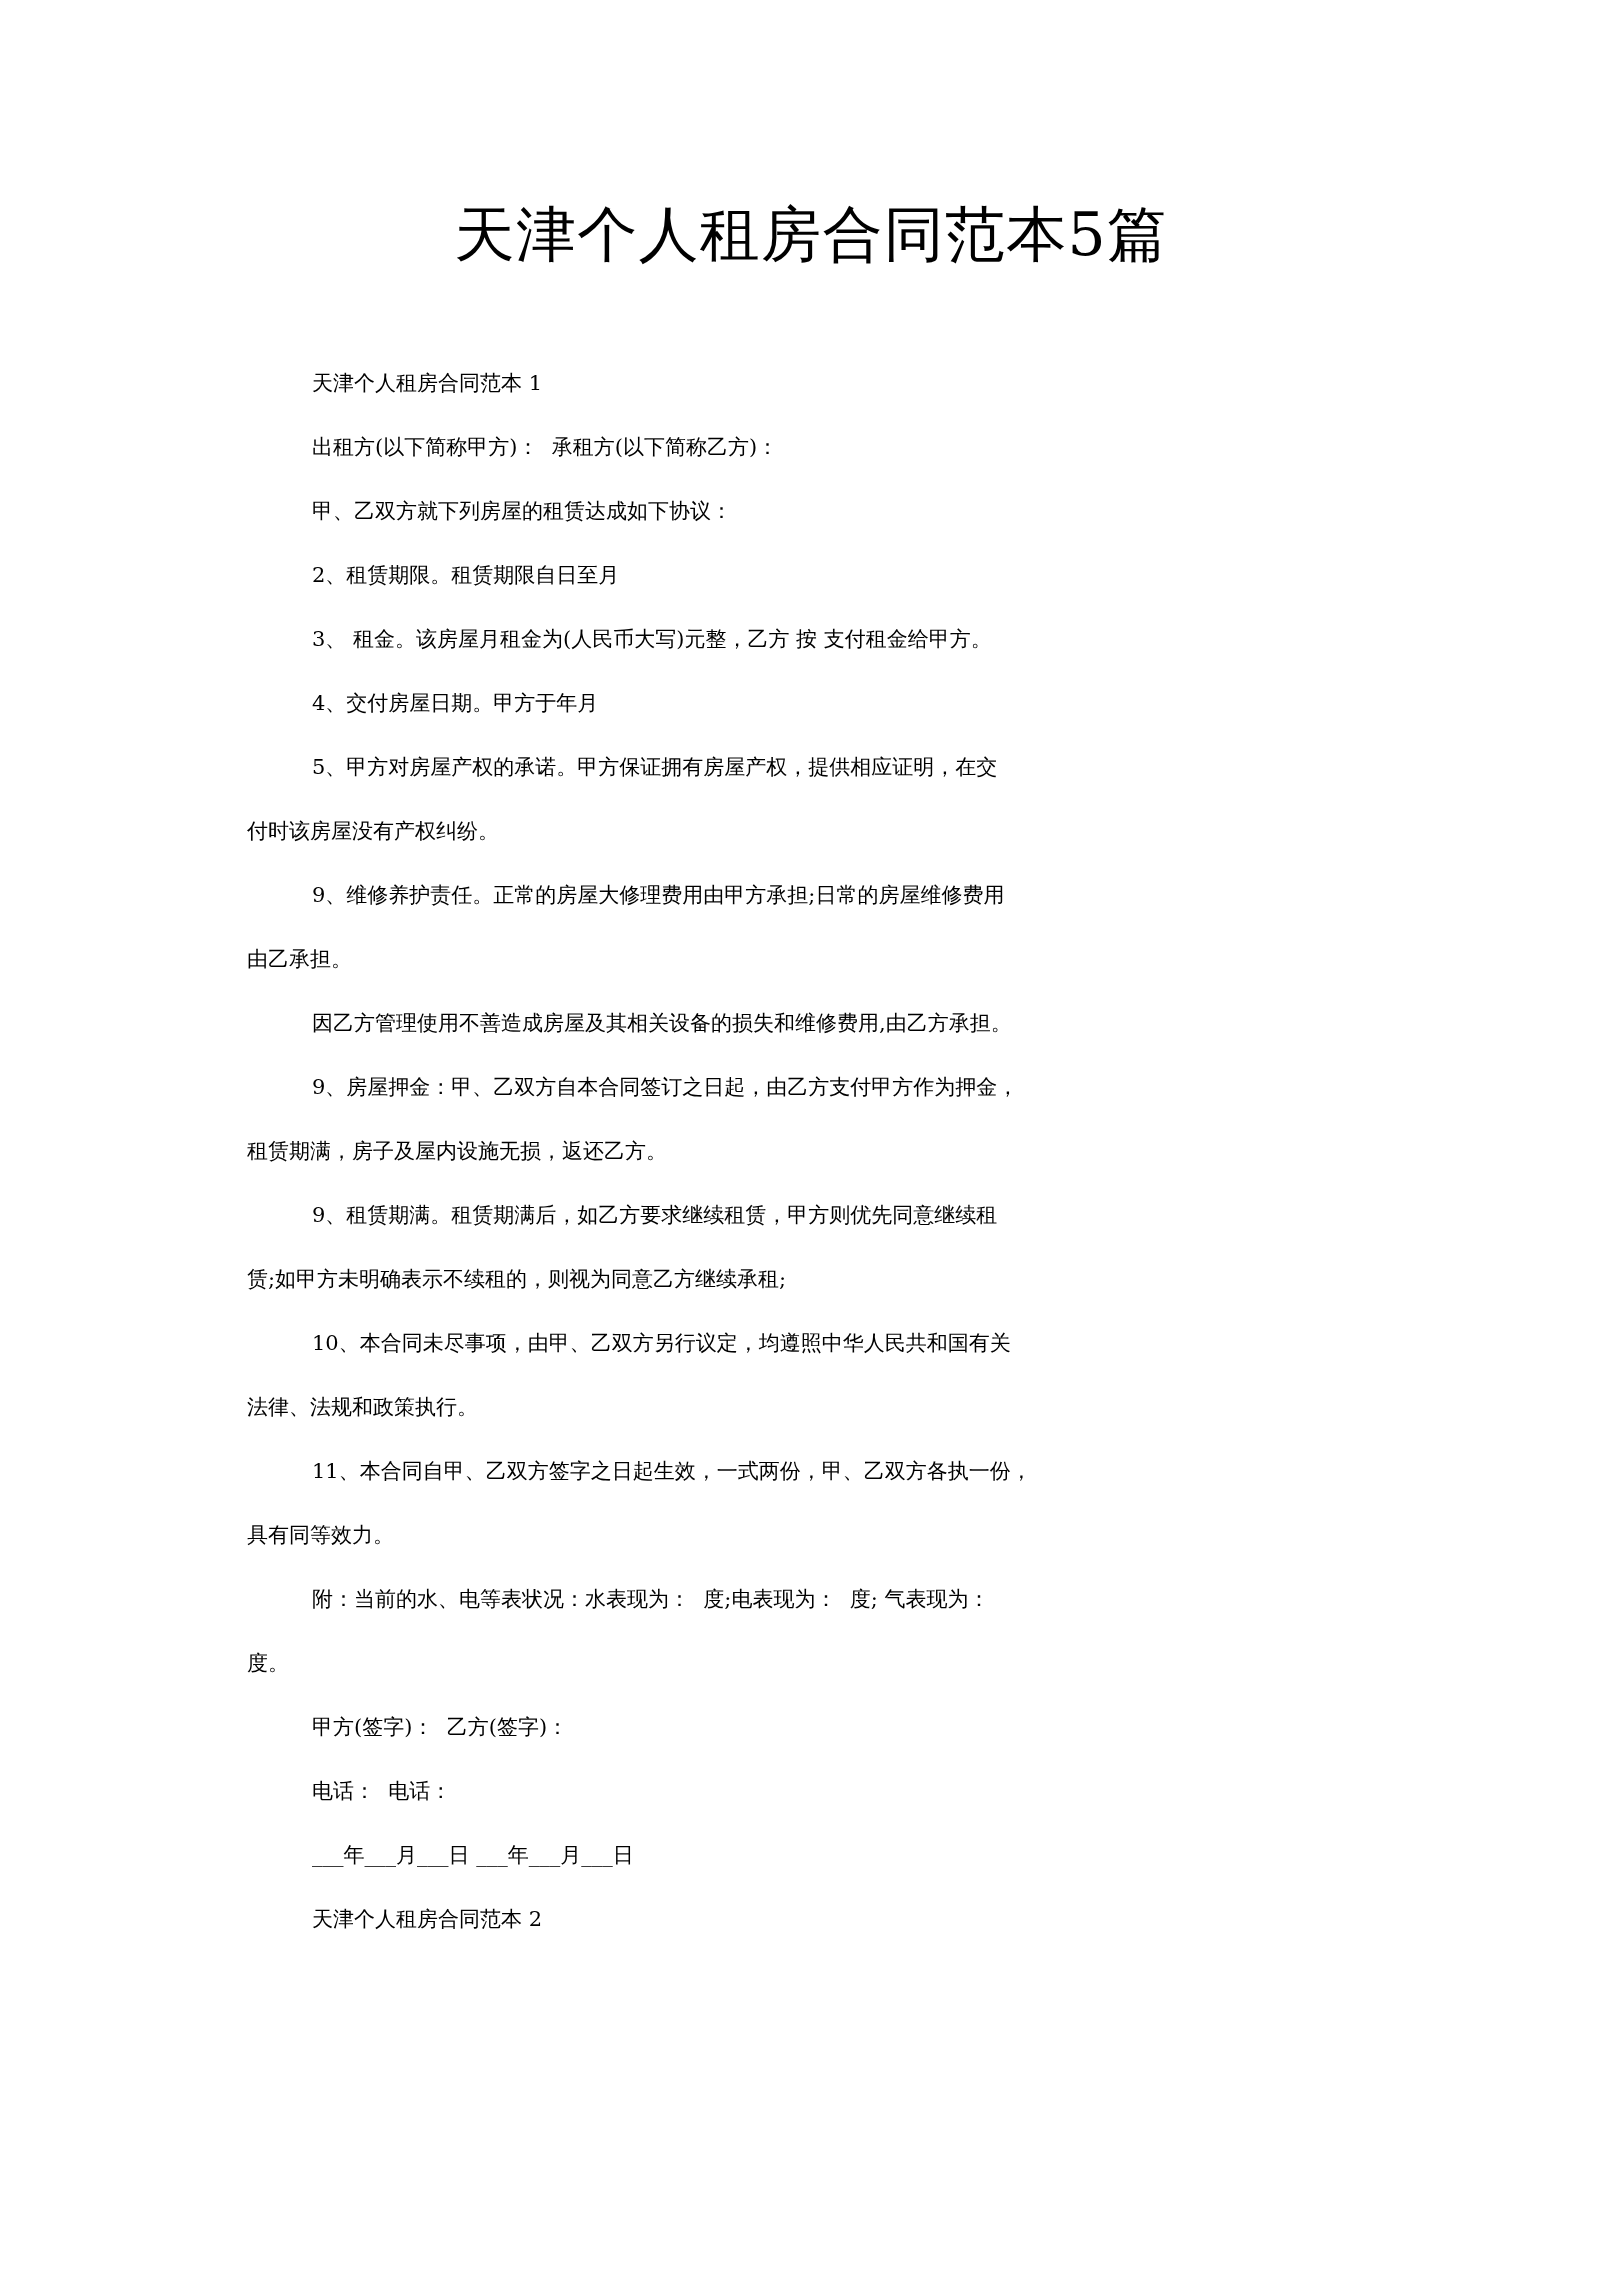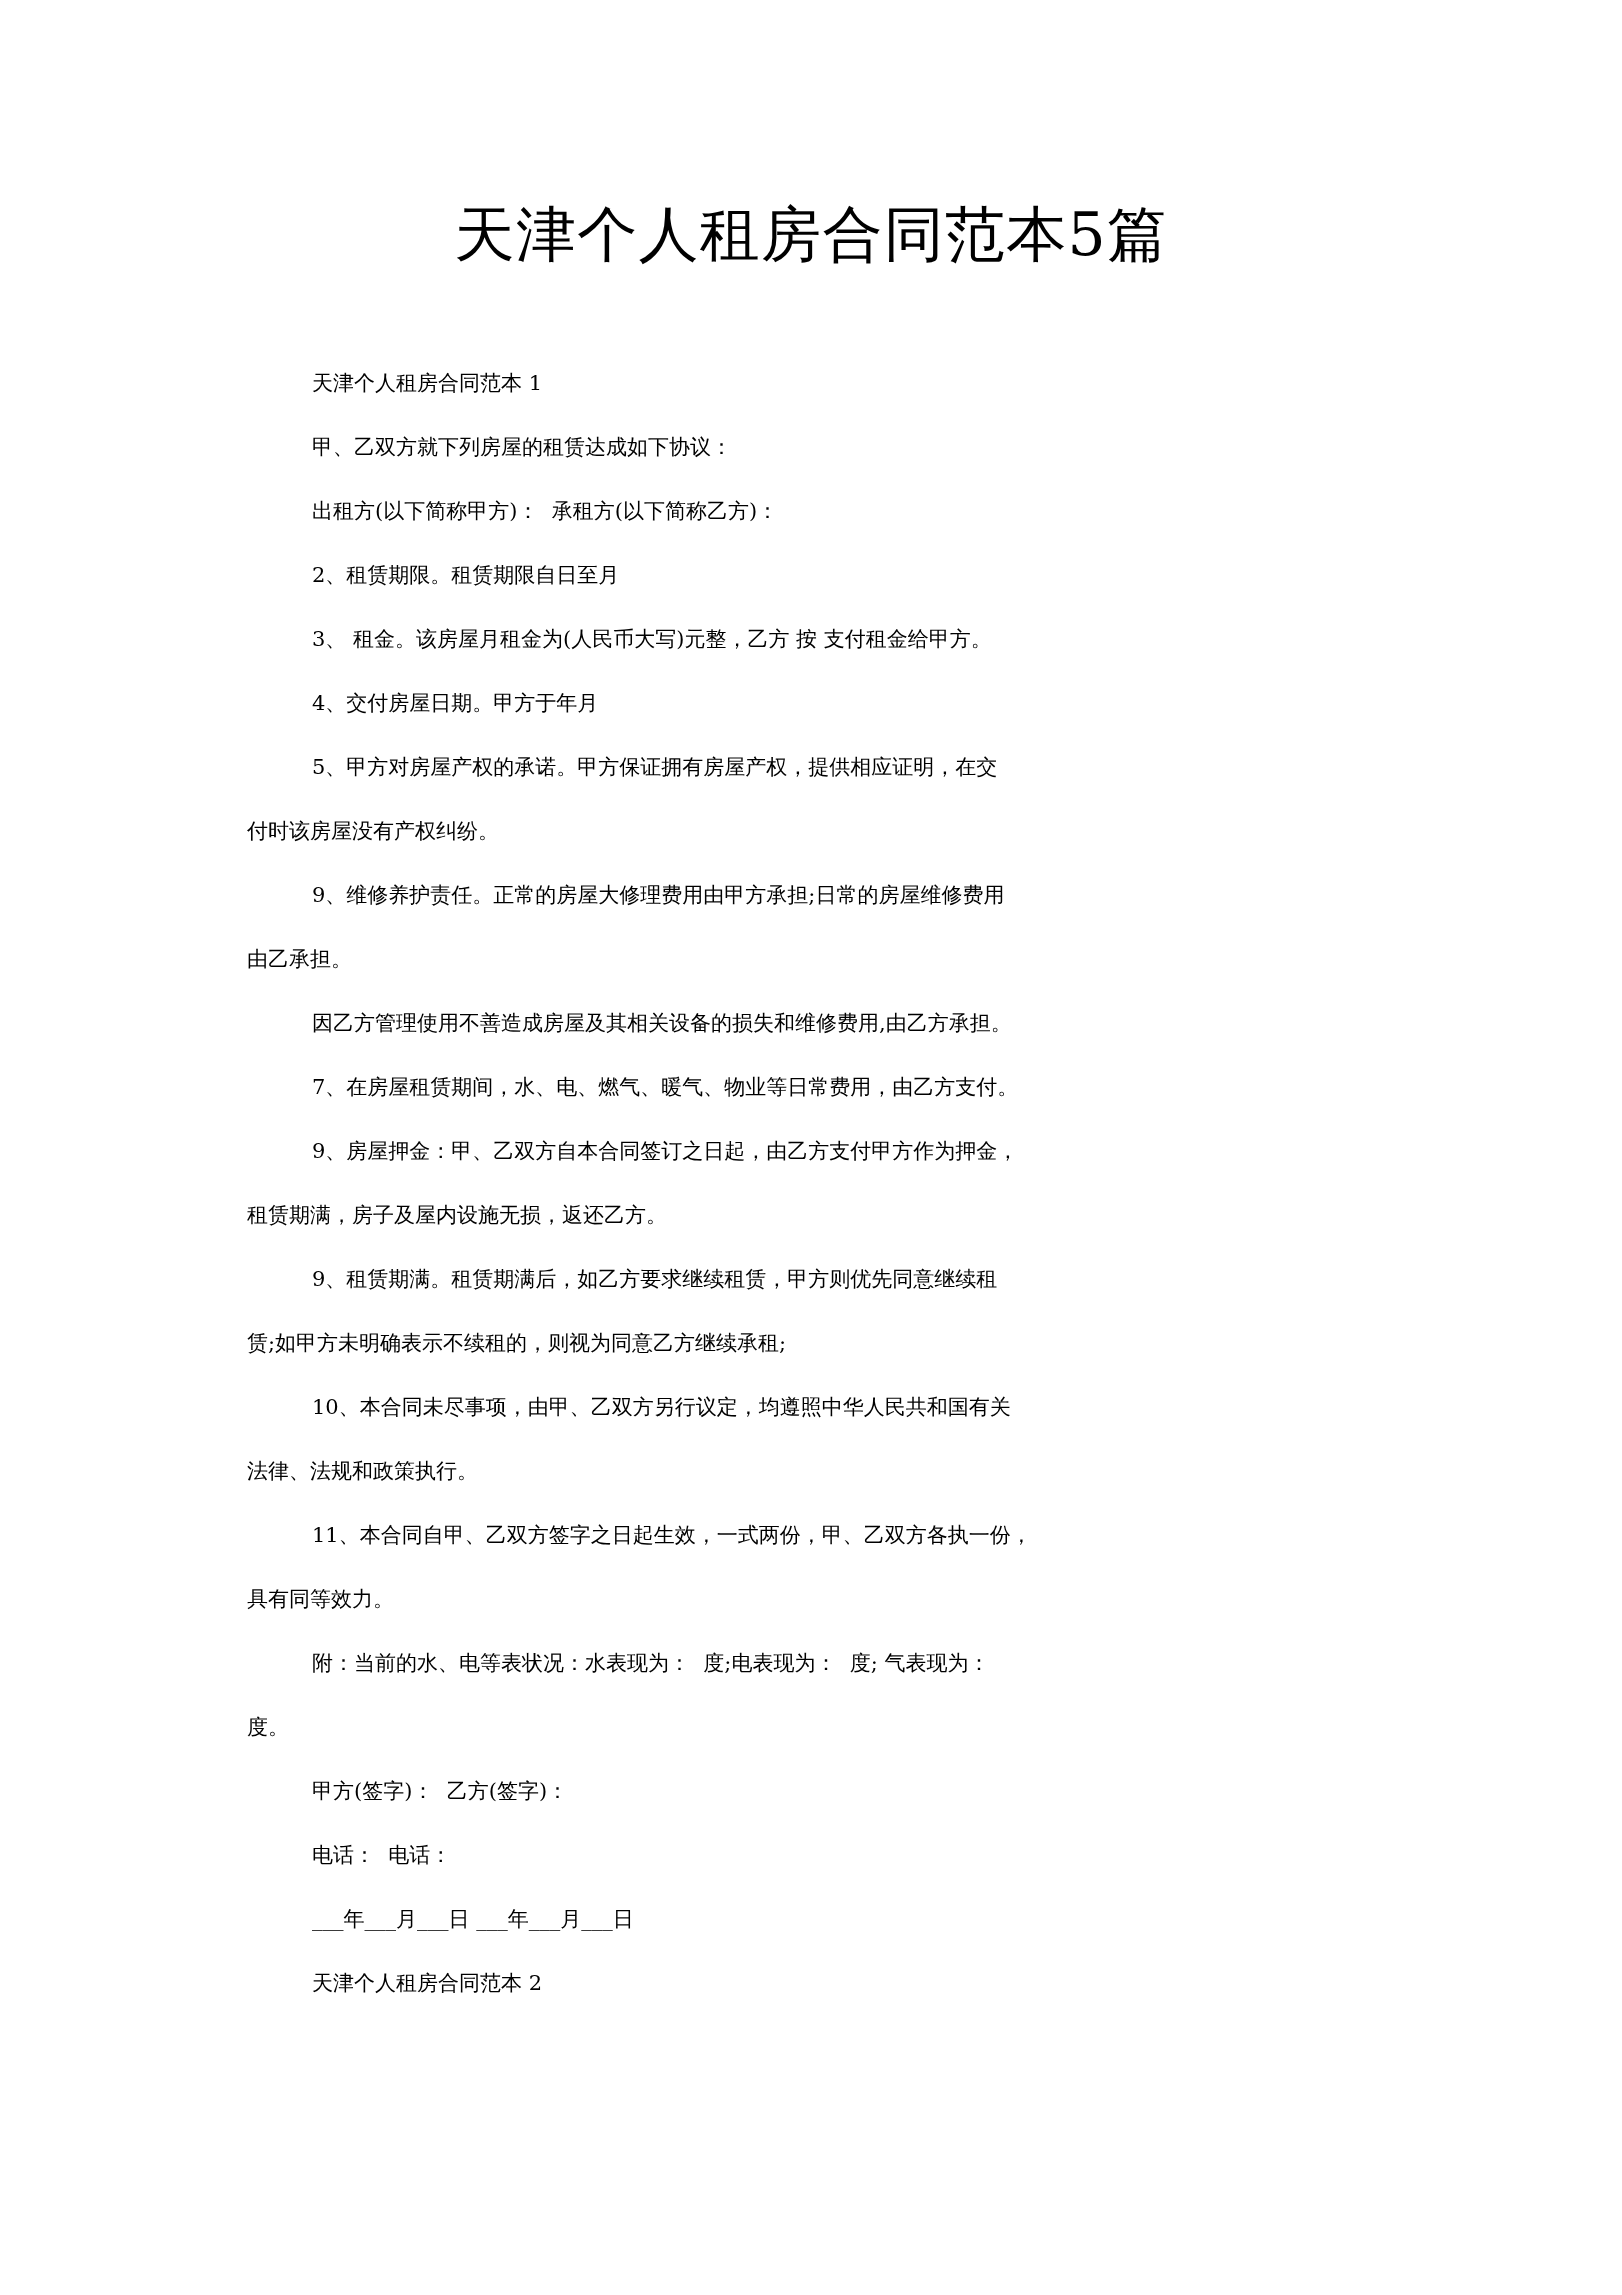--- a/index.html
+++ b/index.html
@@ -19,31 +19,30 @@
   .line { display: block; white-space: pre; }
 </style>
 </head>
 <body>
 
 <div class="page">
   <div class="title">天津个人租房合同范本5篇</div>
 
   <div class="body">
     <div class="line" style="padding-left:65px">天津个人租房合同范本 1</div>
+    <div class="line" style="padding-left:65px">出租方(以下简称甲方)：  承租方(以下简称乙方)：</div>
     <div class="line" style="padding-left:65px">甲、乙双方就下列房屋的租赁达成如下协议：</div>
-    <div class="line" style="padding-left:65px">出租方(以下简称甲方)：  承租方(以下简称乙方)：</div>
     <div class="line" style="padding-left:65px">2、租赁期限。租赁期限自日至月</div>
     <div class="line" style="padding-left:65px">3、 租金。该房屋月租金为(人民币大写)元整，乙方 按 支付租金给甲方。</div>
     <div class="line" style="padding-left:65px">4、交付房屋日期。甲方于年月</div>
     <div class="line" style="padding-left:65px">5、甲方对房屋产权的承诺。甲方保证拥有房屋产权，提供相应证明，在交</div>
     <div class="line">付时该房屋没有产权纠纷。</div>
     <div class="line" style="padding-left:65px">9、维修养护责任。正常的房屋大修理费用由甲方承担;日常的房屋维修费用</div>
     <div class="line">由乙承担。</div>
     <div class="line" style="padding-left:65px">因乙方管理使用不善造成房屋及其相关设备的损失和维修费用,由乙方承担。</div>
-    <div class="line" style="padding-left:65px">7、在房屋租赁期间，水、电、燃气、暖气、物业等日常费用，由乙方支付。</div>
     <div class="line" style="padding-left:65px">9、房屋押金：甲、乙双方自本合同签订之日起，由乙方支付甲方作为押金，</div>
     <div class="line">租赁期满，房子及屋内设施无损，返还乙方。</div>
     <div class="line" style="padding-left:65px">9、租赁期满。租赁期满后，如乙方要求继续租赁，甲方则优先同意继续租</div>
     <div class="line">赁;如甲方未明确表示不续租的，则视为同意乙方继续承租;</div>
     <div class="line" style="padding-left:65px">10、本合同未尽事项，由甲、乙双方另行议定，均遵照中华人民共和国有关</div>
     <div class="line">法律、法规和政策执行。</div>
     <div class="line" style="padding-left:65px">11、本合同自甲、乙双方签字之日起生效，一式两份，甲、乙双方各执一份，</div>
     <div class="line">具有同等效力。</div>
     <div class="line" style="padding-left:65px">附：当前的水、电等表状况：水表现为：  度;电表现为：  度; 气表现为：</div>
     <div class="line">度。</div>

